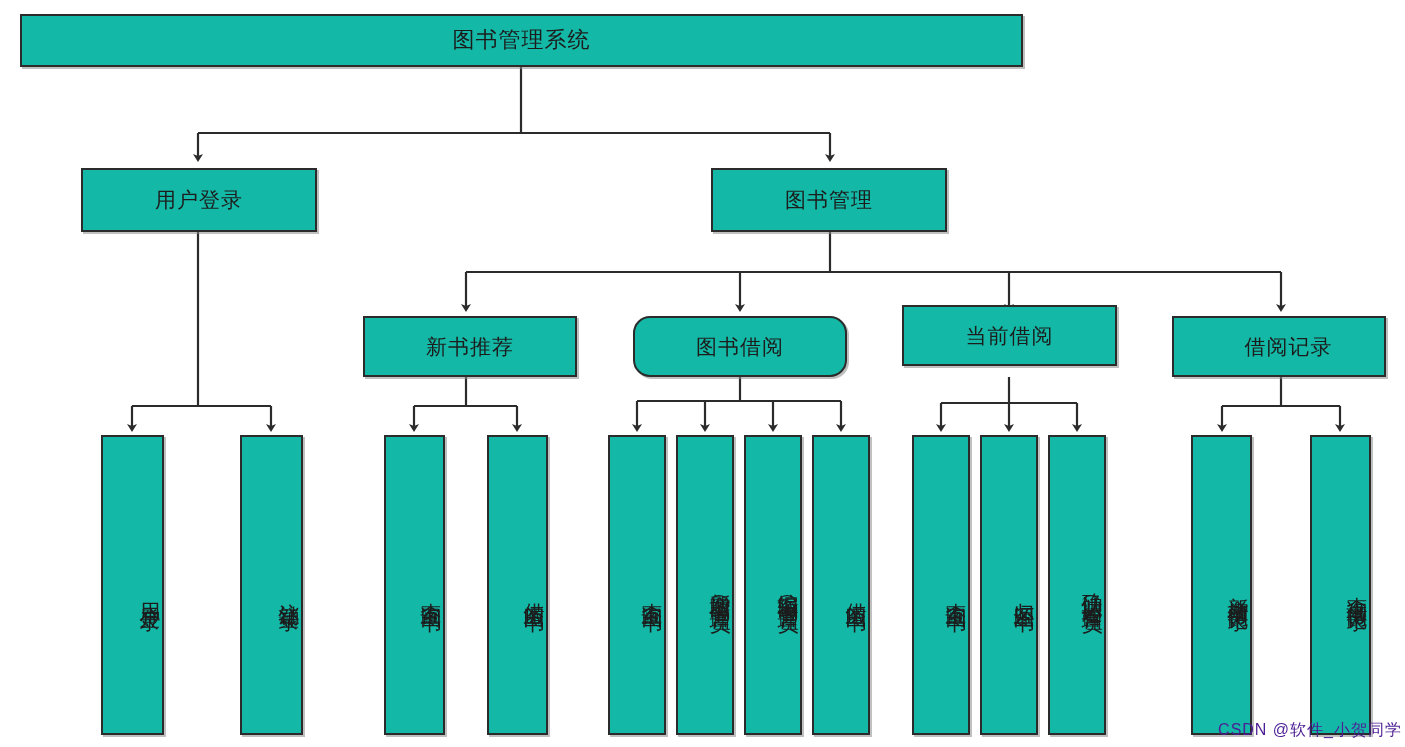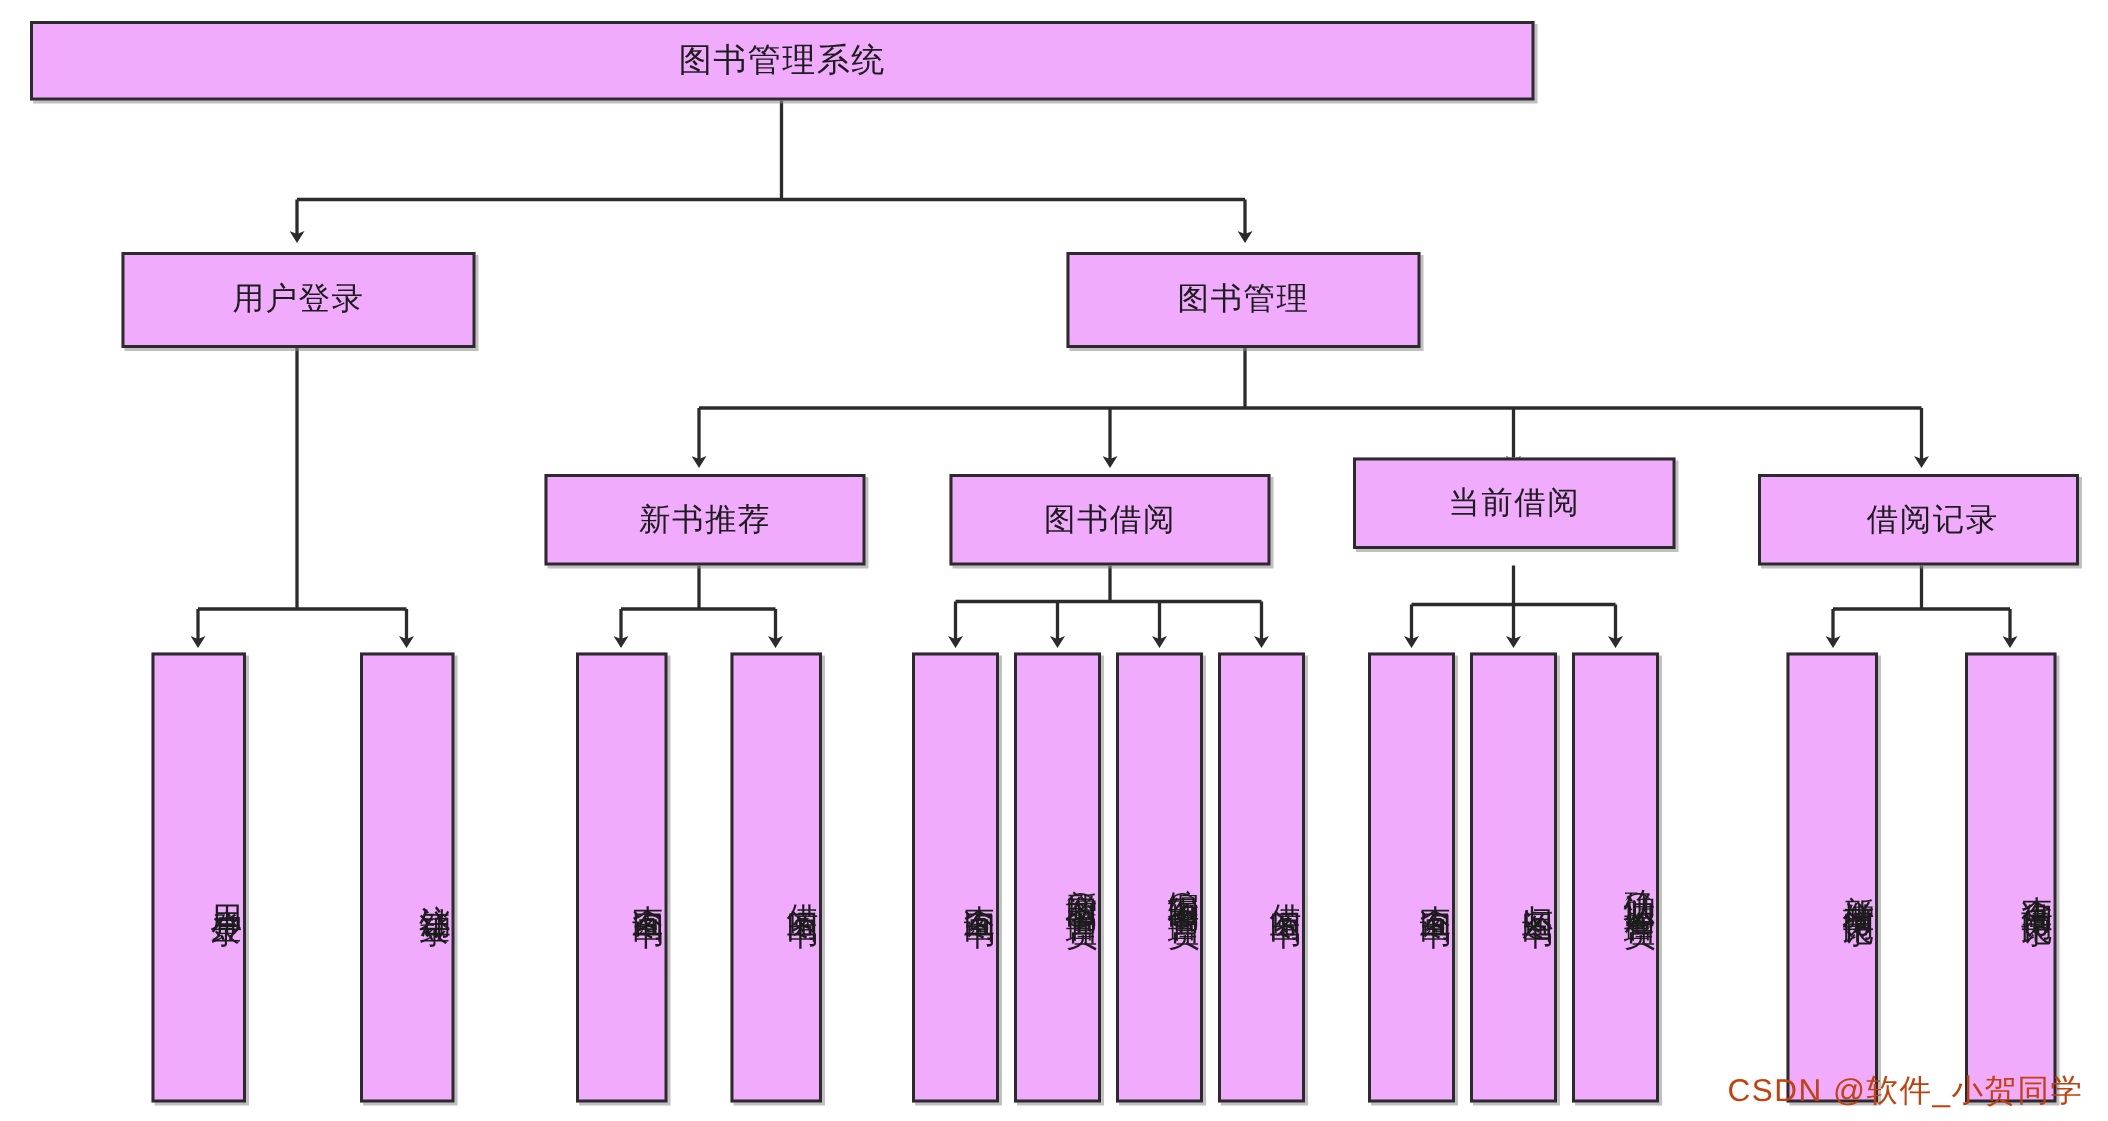--- a/index.html
+++ b/index.html
@@ -9,21 +9,21 @@
     font-family:"Liberation Sans","DejaVu Sans",sans-serif;
     overflow:hidden;
     position:relative;
   }
   #canvas{position:absolute;left:0;top:0;width:1405px;height:747px;}
   svg.lines{position:absolute;left:0;top:0;width:1405px;height:747px;pointer-events:none;}
 
   .node{
     position:absolute;
     box-sizing:border-box;
-    background:#f0abfc;
+    background:#14b8a6;
     border:2px solid #2b2b2b;
     display:flex;
     align-items:center;
     justify-content:center;
     color:#1c1c1c;
     box-shadow:2px 2px 0 0 rgba(140,140,140,0.55);
   }
   .node-h{font-size:21px;line-height:1.1;letter-spacing:1px;}
   .node-root{font-size:22px;}
   .node-v{
@@ -33,24 +33,24 @@
     letter-spacing:3px;
     line-height:1.15;
     align-items:flex-start;
     justify-content:center;
     padding-top:14px;
     white-space:nowrap;
   }
   .node-v.tall{padding-top:8px;}
   .watermark{
     position:absolute;
-    right:16px;
+    right:3px;
     bottom:6px;
-    font-size:21px;
-    color:#c2410c;
+    font-size:16px;
+    color:#4c1d95;
     letter-spacing:1px;
     white-space:nowrap;
     font-family:"Liberation Sans","DejaVu Sans",sans-serif;
   }
 </style>
 </head>
 <body>
 
 <div id="canvas">
 
@@ -111,21 +111,21 @@
   <div class="node node-h" style="left:81px;top:168px;width:236px;height:64px;">
     <span>用户登录</span>
   </div>
   <div class="node node-h" style="left:363px;top:316px;width:214px;height:61px;">
     <span>新书推荐</span>
   </div>
 
   <div class="node node-h" style="left:711px;top:168px;width:236px;height:64px;">
     <span>图书管理</span>
   </div>
-  <div class="node node-h" style="left:633px;top:316px;width:214px;height:61px;">
+  <div class="node node-h" style="left:633px;top:316px;width:214px;height:61px;border-radius:17px;">
     <span>图书借阅</span>
   </div>
   <div class="node node-h" style="left:902px;top:305px;width:215px;height:61px;">
     <span>当前借阅</span>
   </div>
   <div class="node node-h" style="left:1172px;top:316px;width:214px;height:61px;padding-left:19px;">
     <span>借阅记录</span>
   </div>
 
   <div class="node node-v" style="left:101px;top:435px;width:63px;height:300px;">

